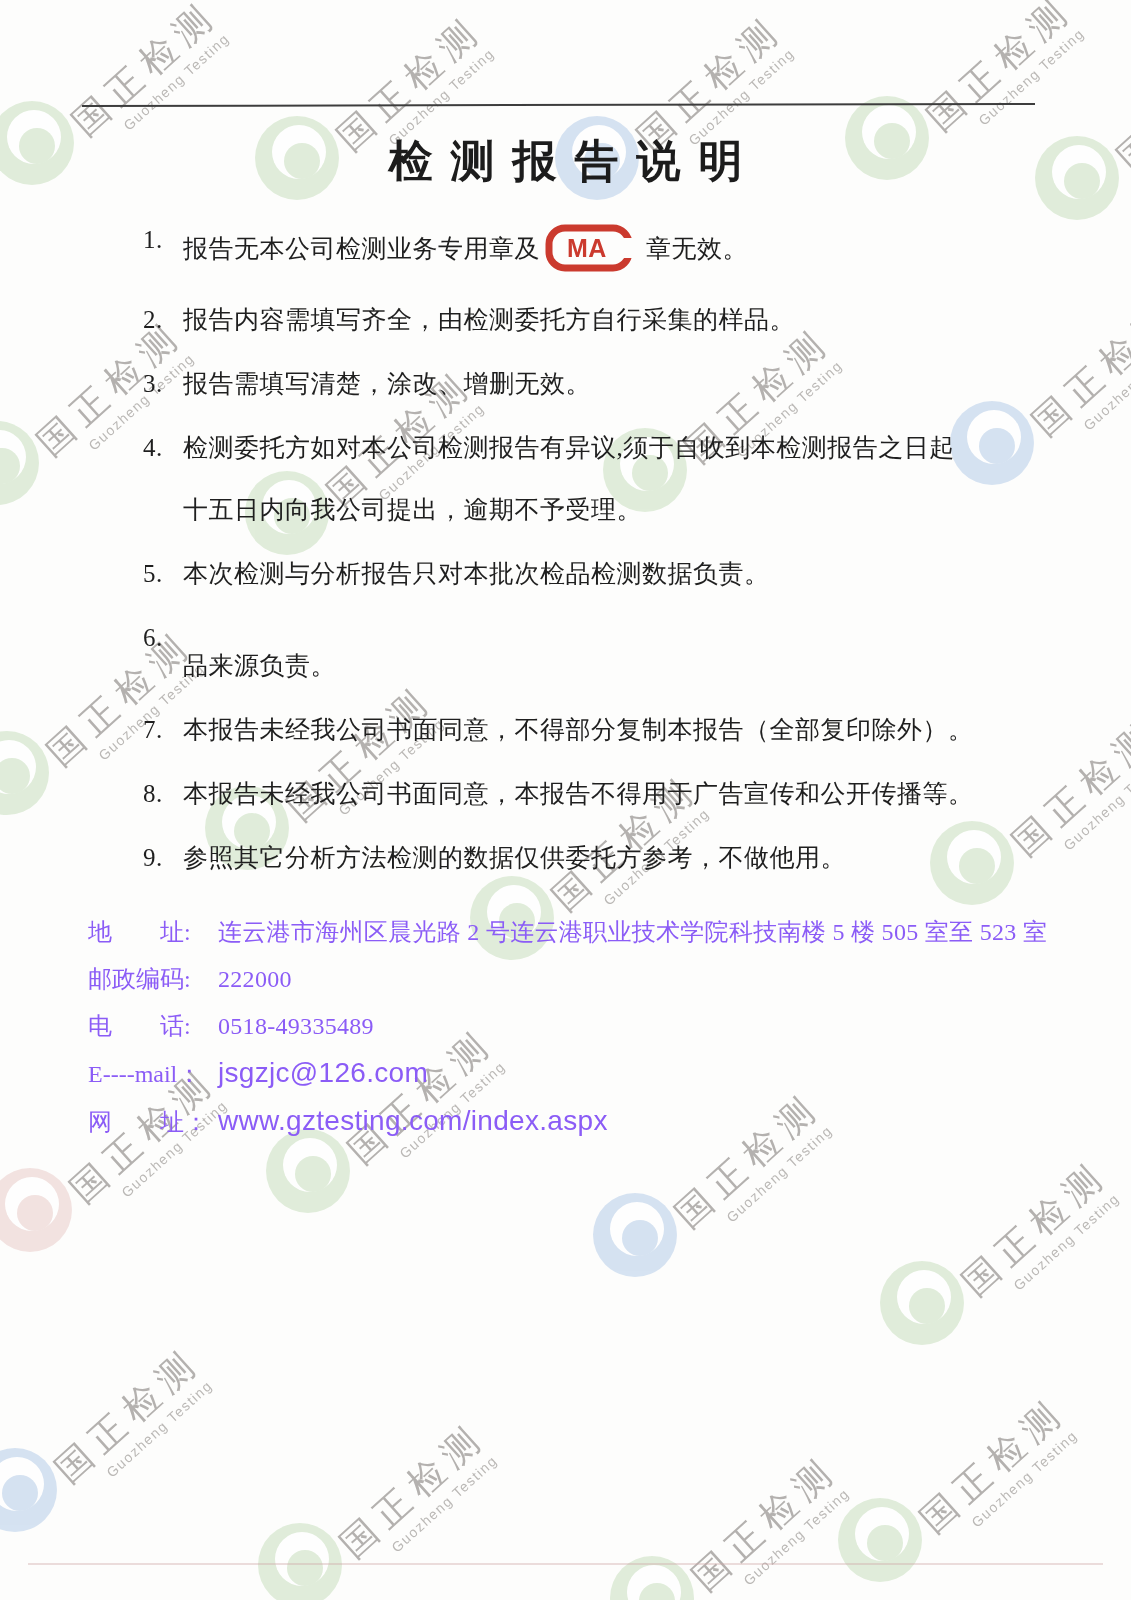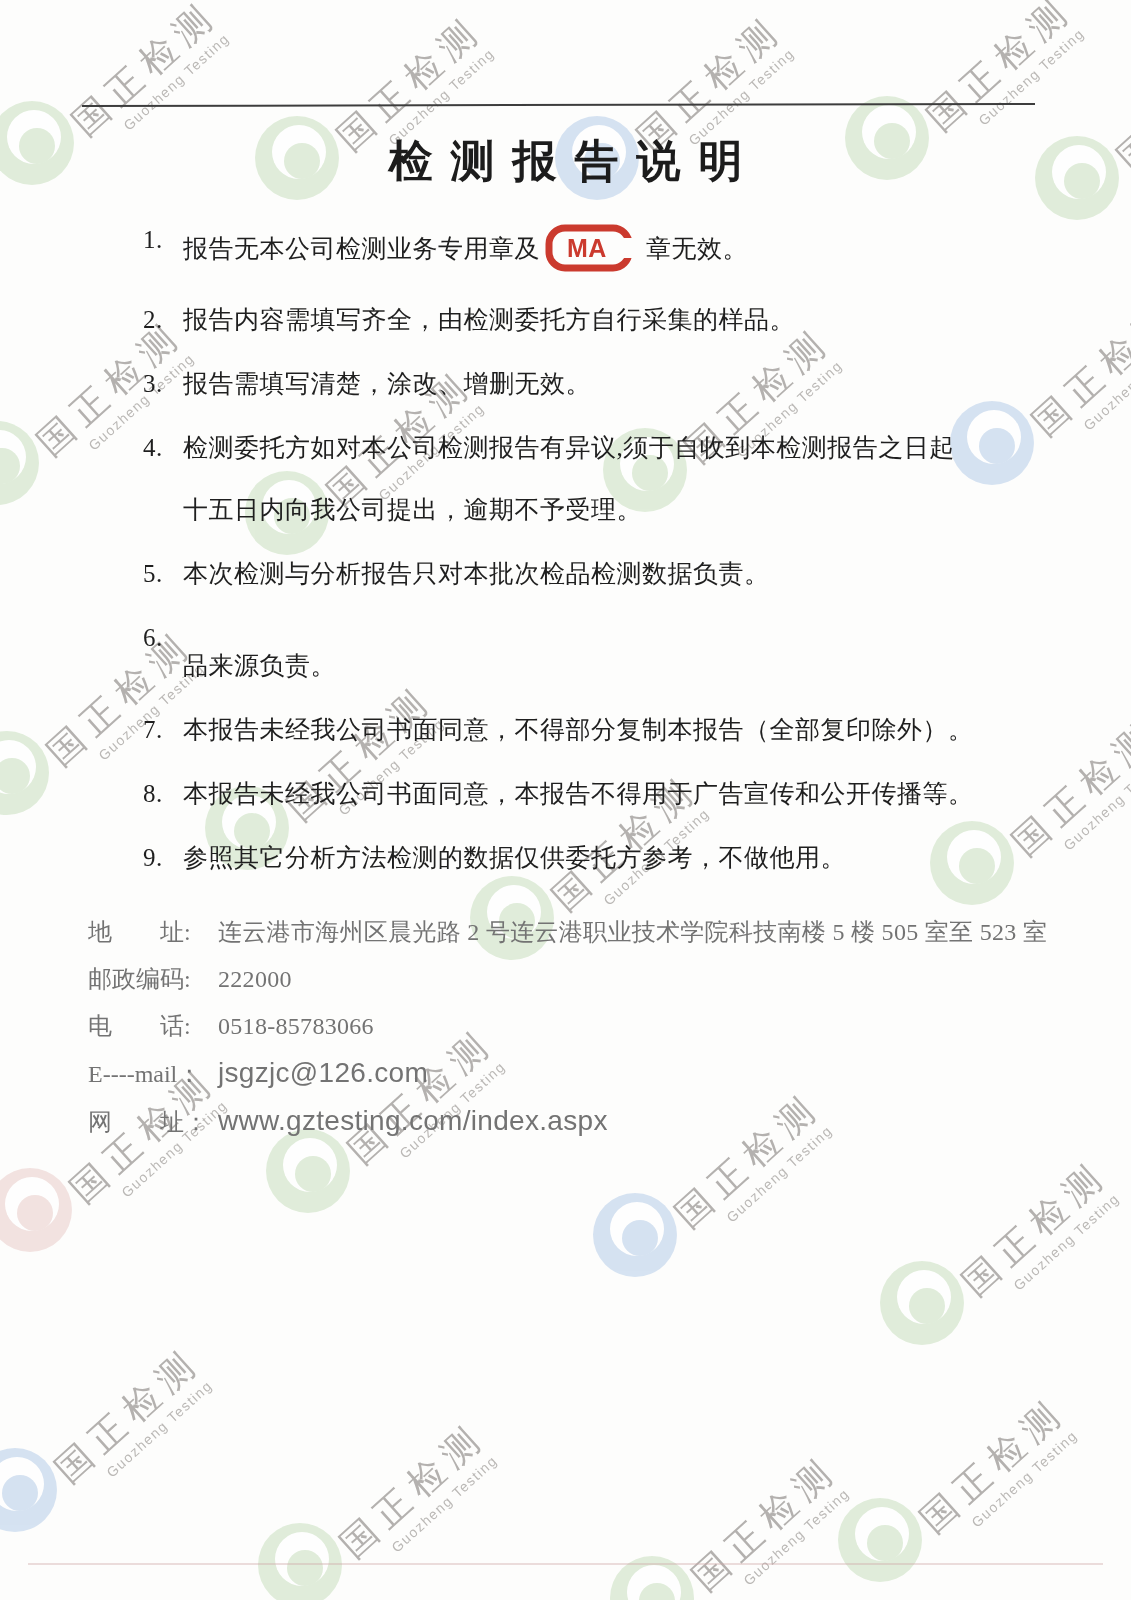--- a/index.html
+++ b/index.html
@@ -94,21 +94,21 @@
   .line2:empty{display:none;}
   .cma{
     width:98px;height:50px;
     vertical-align:-16px;
     margin:0 4px;
   }
   .contact{
     margin:40px 60px 0 88px;
     font-size:24px;
     line-height:34px;
-    color:#737373;
+    color:#8b5cf6;
   }
   .crow{margin-bottom:13px;white-space:nowrap;}
   .clabel{display:inline-block;min-width:130px;}
   .cvalue{letter-spacing:.3px;}
   .crow:nth-child(4) .cvalue,
   .crow:nth-child(5) .cvalue{
     font-family:"Liberation Sans","DejaVu Sans",sans-serif;
     font-size:28px;
   }
 </style>
@@ -334,21 +334,21 @@
     </div>
 
     <div class="contact">
       <div class="crow">
         <span class="clabel">地　　址:</span><span class="cvalue">连云港市海州区晨光路 2 号连云港职业技术学院科技南楼 5 楼 505 室至 523 室</span>
       </div>
       <div class="crow">
         <span class="clabel">邮政编码:</span><span class="cvalue">222000</span>
       </div>
       <div class="crow">
-        <span class="clabel">电　　话:</span><span class="cvalue">0518-85783066</span>
+        <span class="clabel">电　　话:</span><span class="cvalue">0518-49335489</span>
       </div>
       <div class="crow">
         <span class="clabel">E----mail：</span><span class="cvalue">jsgzjc@126.com</span>
       </div>
       <div class="crow">
         <span class="clabel">网　　址：</span><span class="cvalue">www.gztesting.com/index.aspx</span>
       </div>
     </div>
 
   </div>

